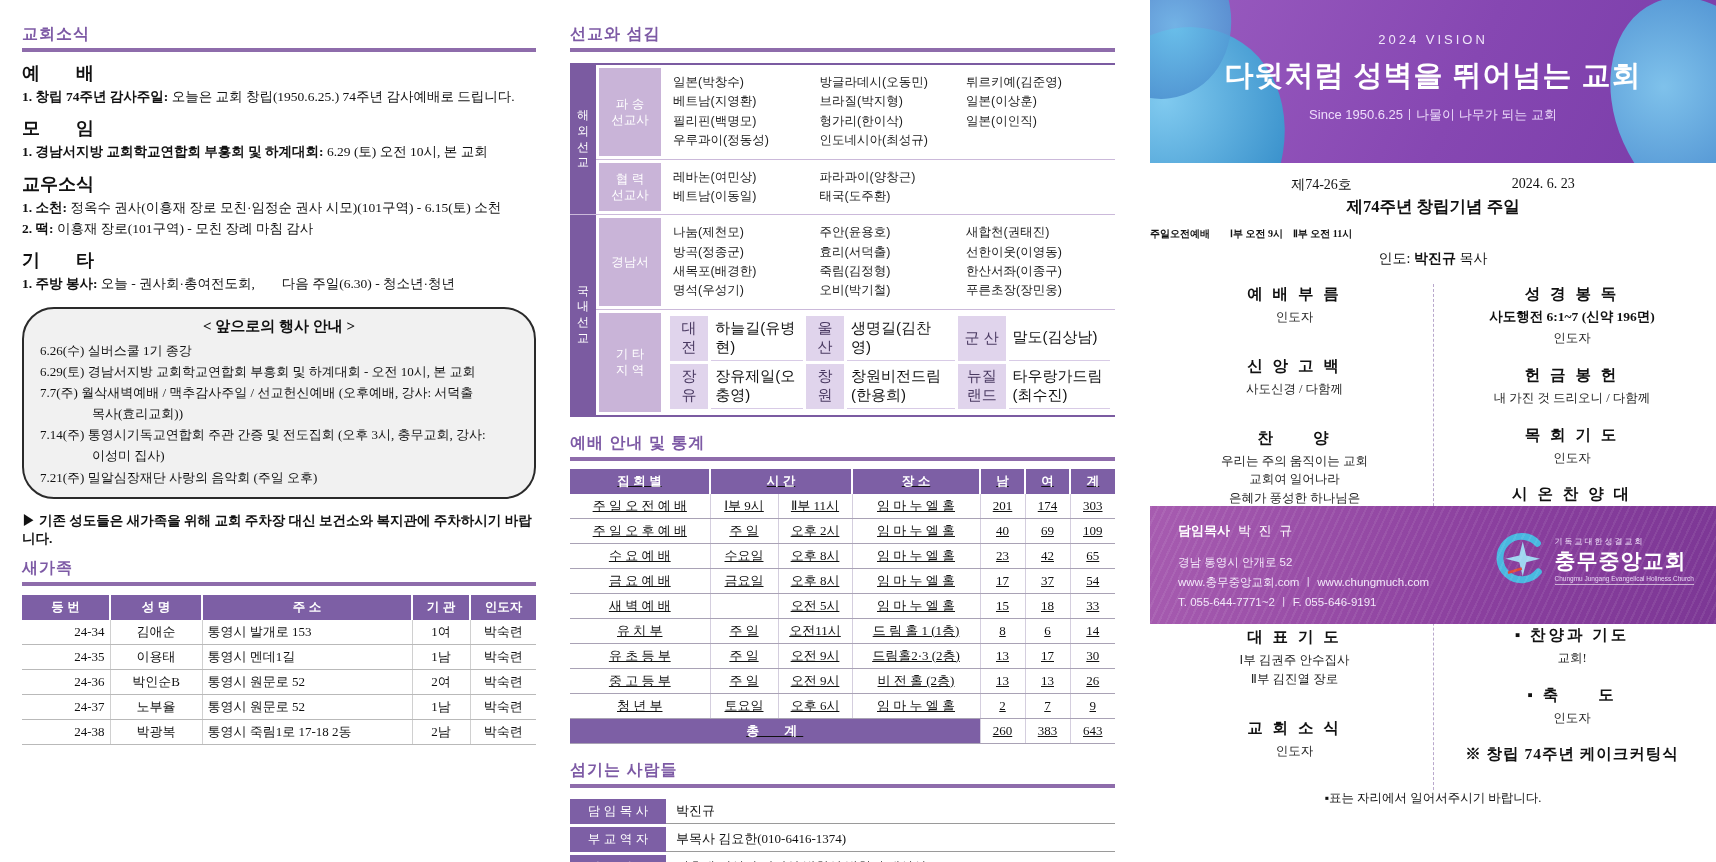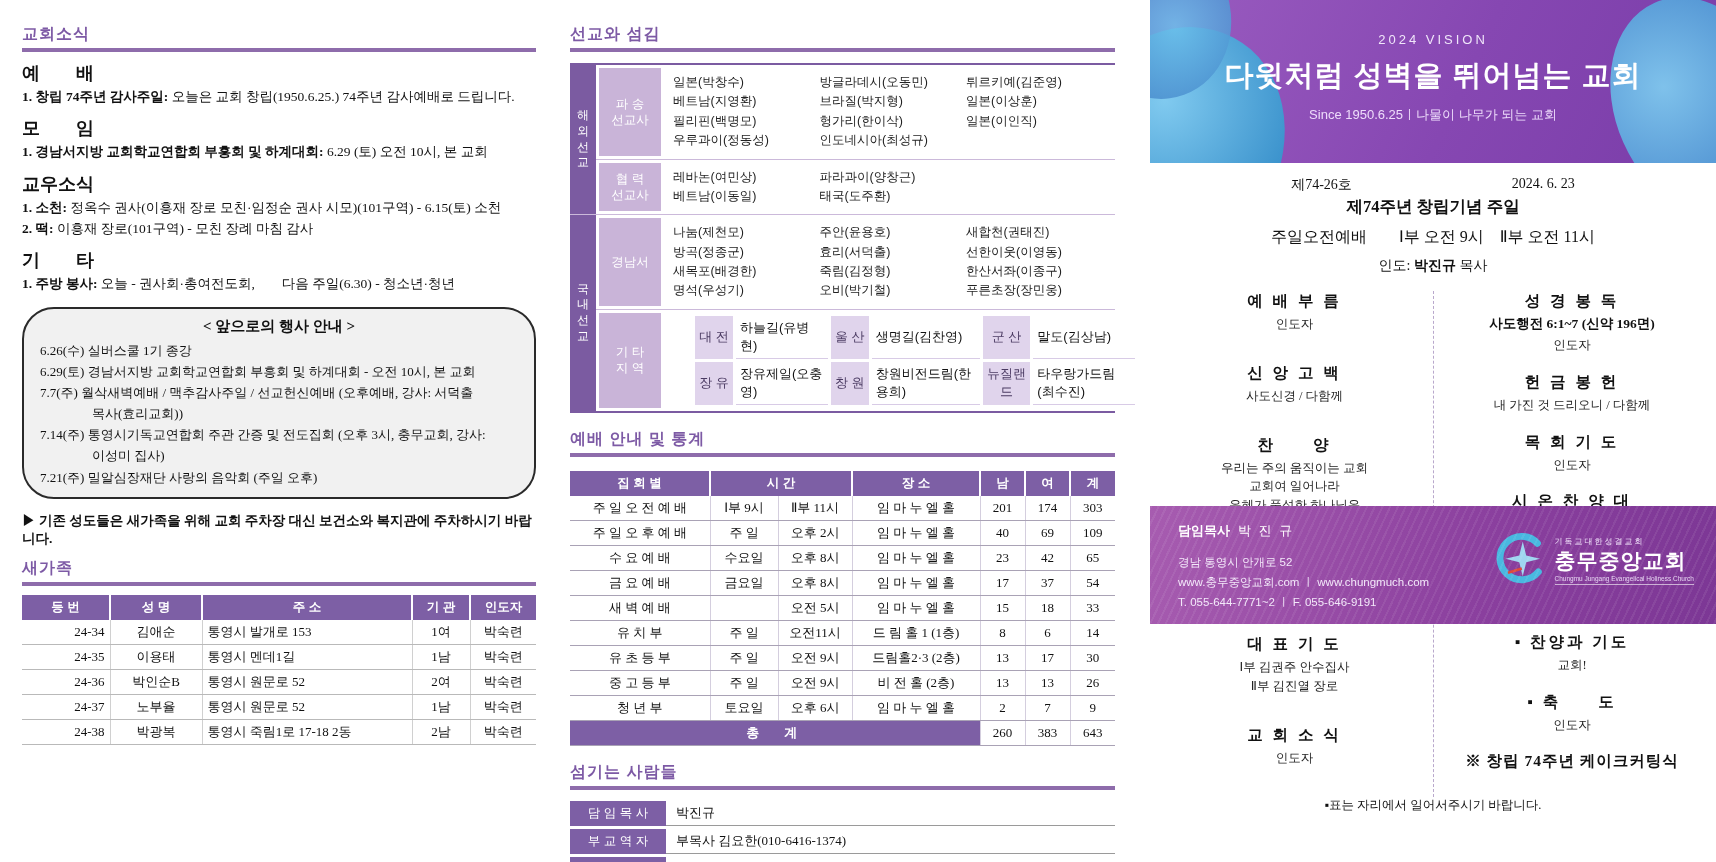--- a/index.html
+++ b/index.html
@@ -40,26 +40,26 @@
             font-size:12px; line-height:1.3; }
   .m-main { flex:1; }
   .m-sub { display:flex; }
   .m-sub + .m-sub { border-top:1px solid #cbb9da; }
   .m-label { width:62px; background:#c9b4d8; color:#fff; display:flex; align-items:center;
              justify-content:center; text-align:center; white-space:pre-line;
              margin:3px 0 3px 3px; font-size:12.5px; line-height:1.3; }
   .m-names { flex:1; display:flex; padding:8px 2px 8px 12px; }
   .m-names > div { width:33.3%; white-space:pre-line; line-height:1.55; color:#222; }
   .m-etc { flex:1; padding:3px 2px 3px 6px; }
-  .m-etc table { width:100%; border-collapse:separate; border-spacing:3px 3px; font-size:13px;margin-left:25px; }
+  .m-etc table { width:100%; border-collapse:separate; border-spacing:3px 3px; font-size:15px; }
   .m-etc td { padding:3px 4px; }
   .m-etc td:nth-child(odd) { background:#e0d4ec; color:#4a3a62; text-align:center; }
   .m-etc td:nth-child(even) { background:#fff; border-bottom:1px solid #d8cbe6; }
   .mid-sec { margin-top:16px; }
-  table.stats { width:100%; border-collapse:collapse; font-size:13px; margin-top:14px; }
+  table.stats { width:100%; border-collapse:collapse; font-size:13px; margin-top:8px;text-decoration:underline; }
   .stats th { background:#7d5fa5; color:#fff; padding:4px 2px; border-left:2px solid #fff;
               font-family:"Liberation Sans",sans-serif; font-size:12.5px; }
   .stats th:first-child { border-left:none; }
   .stats td { border-bottom:1px solid #a9a2b5; border-left:1px solid #d4cede;
               padding:3px 2px; text-align:center; }
   .stats td:first-child { border-left:none; }
   .stats .total-label { background:#7d5fa5; color:#fff; font-weight:bold; letter-spacing:6px;
                         font-family:"Liberation Sans",sans-serif; }
   table.sv { width:100%; border-collapse:separate; border-spacing:0 3px; font-size:13px; margin-top:8px; }
   .sv td:first-child { background:#7d5fa5; color:#fff; width:96px; text-align:center;
@@ -78,21 +78,21 @@
   .w3 { right:-70px; bottom:-60px; width:170px; height:230px; transform:rotate(-24deg);
         background:radial-gradient(circle at 35% 35%, #7fd0f2, #3f8fd0 75%); opacity:.9; }
   .banner-kicker { margin-top:32px; font-family:"Liberation Sans",sans-serif; font-size:13px;
                    letter-spacing:3px; color:#f0e6fa; position:relative; }
   .banner-title { margin-top:9px; font-family:"Liberation Sans",sans-serif; font-weight:bold;
                   font-size:29px; letter-spacing:1px; position:relative; }
   .banner-sub { margin-top:10px; font-family:"Liberation Sans",sans-serif; font-size:13px;
                 color:#eedcfb; position:relative; }
   .meta { display:flex; justify-content:center; gap:160px; margin-top:13px; font-size:14px; }
   .svc-title { text-align:center; font-weight:bold; font-size:16.5px; margin-top:2px; }
-  .svc-line { text-align:center; font-size:16px; margin-top:9px; }
+  .svc-line { font-size:10px; margin-top:9px;font-weight:bold; }
   .leader { text-align:center; font-size:14px; margin-top:9px; }
   .worship { display:flex; margin-top:16px; padding:0 6px; }
   .w-col { width:50%; text-align:center; }
   .w-col.rightc { border-left:1px dashed #b9a8cc; }
   .w-item { margin-bottom:17px; }
   .leftc .w-item { margin-bottom:29px; }
   .w-t { font-weight:bold; font-size:15.5px; letter-spacing:3px; }
   .w-b { font-weight:bold; font-size:13.5px; margin-top:3px; }
   .w-s { font-size:12.5px; margin-top:3px; white-space:pre-line; line-height:1.5; color:#222; }
   .footnote { text-align:center; font-size:12.5px; }

